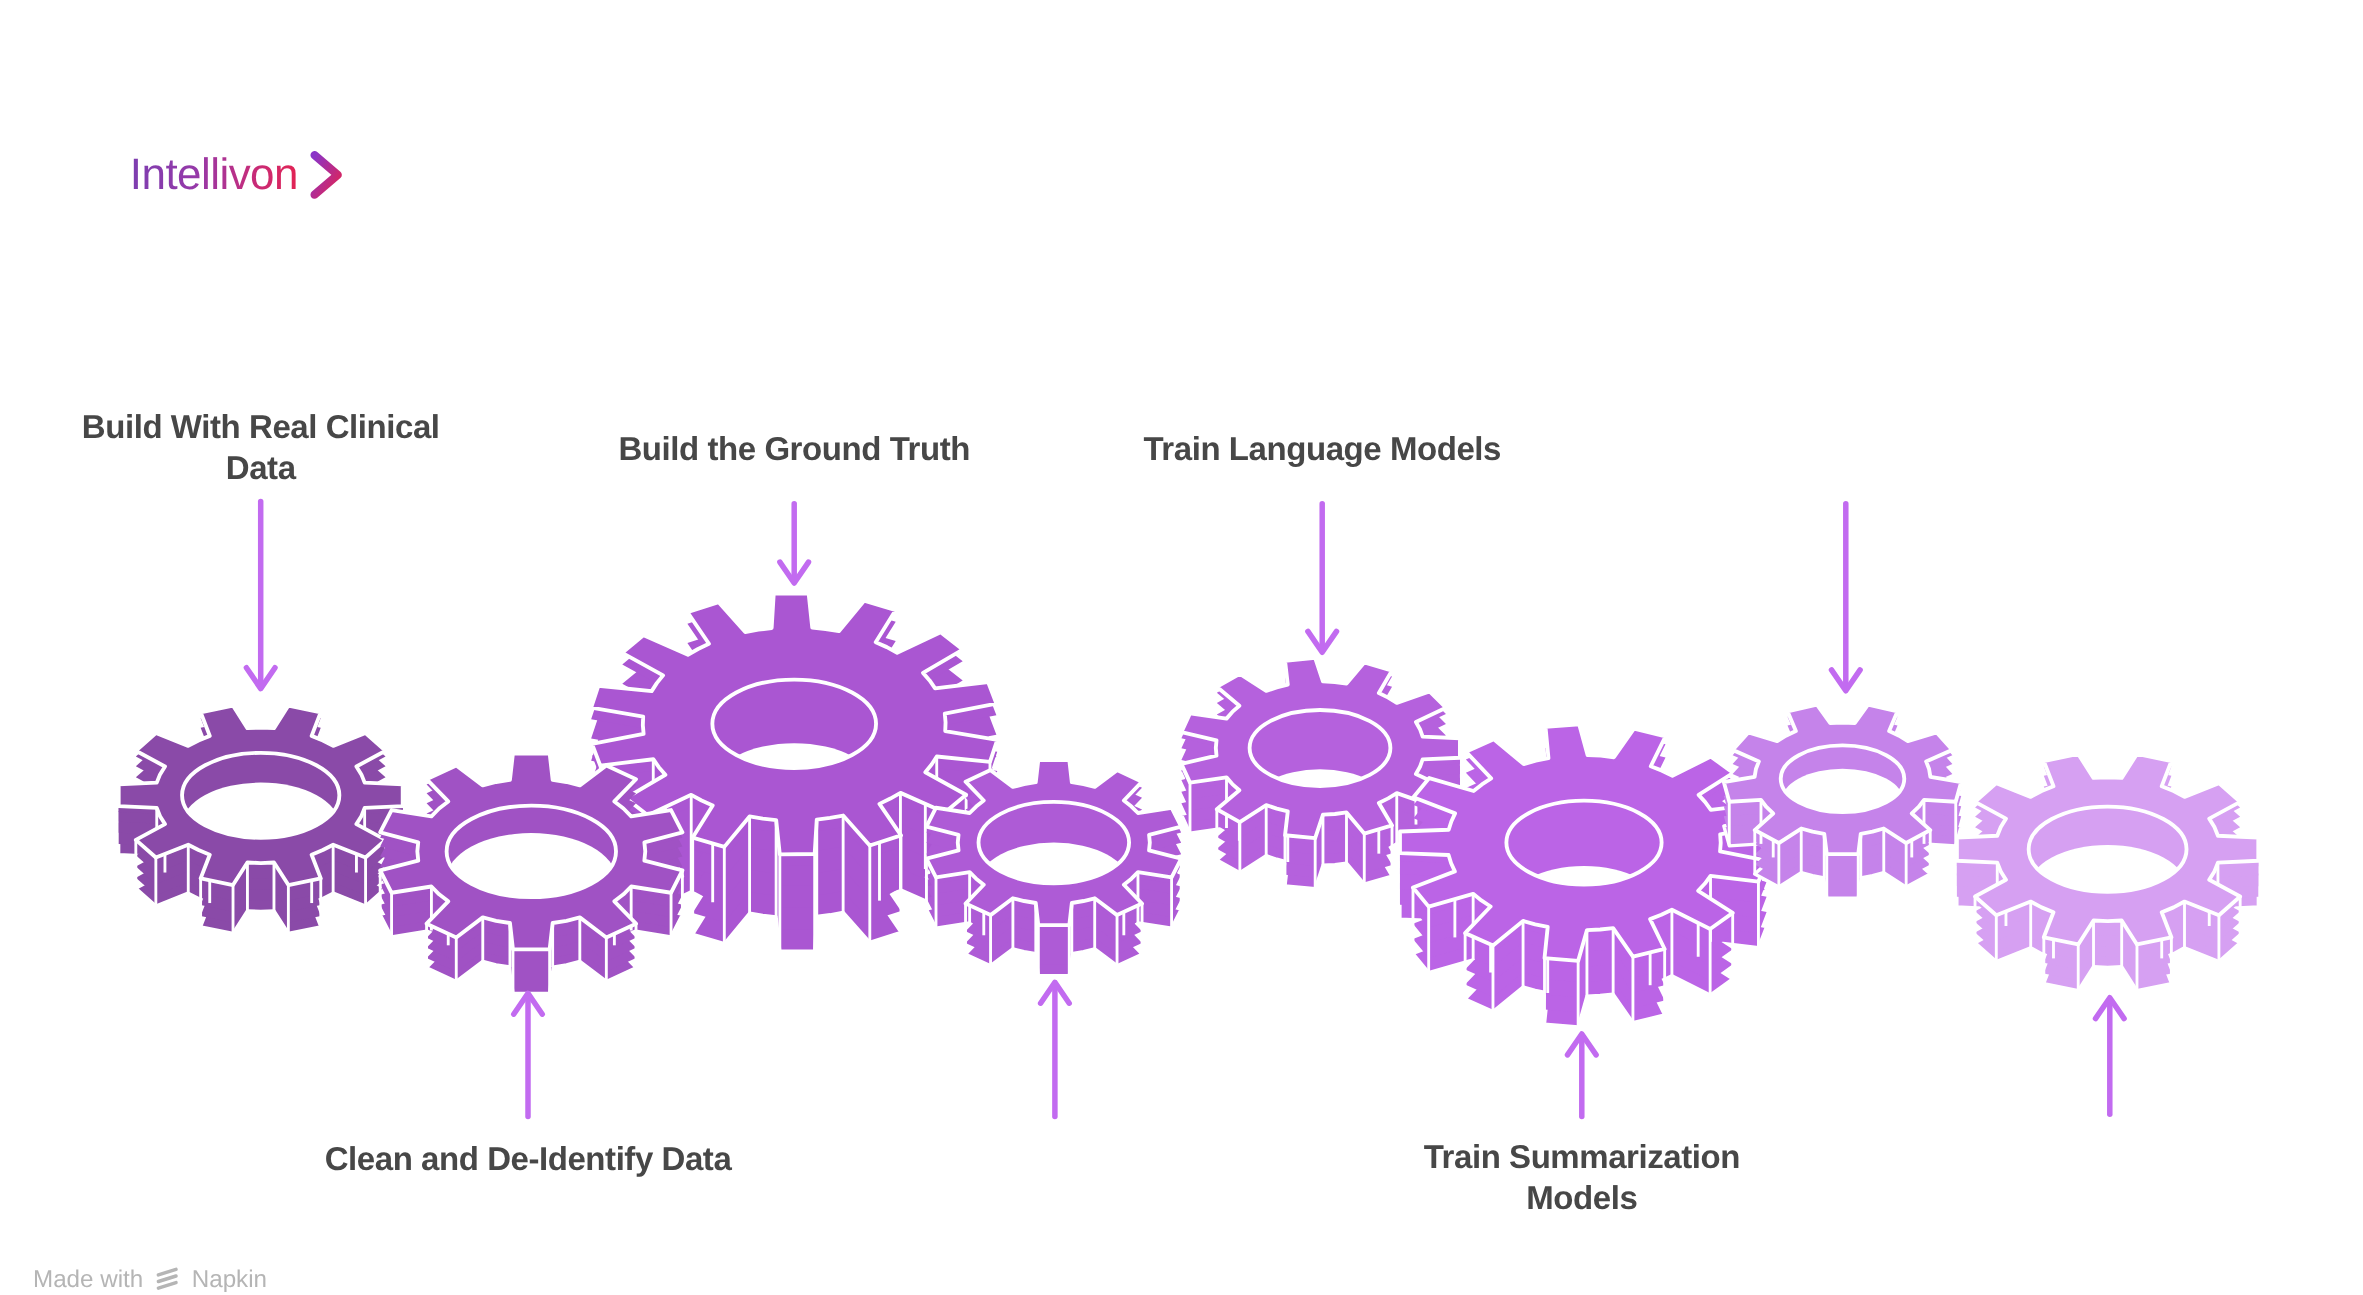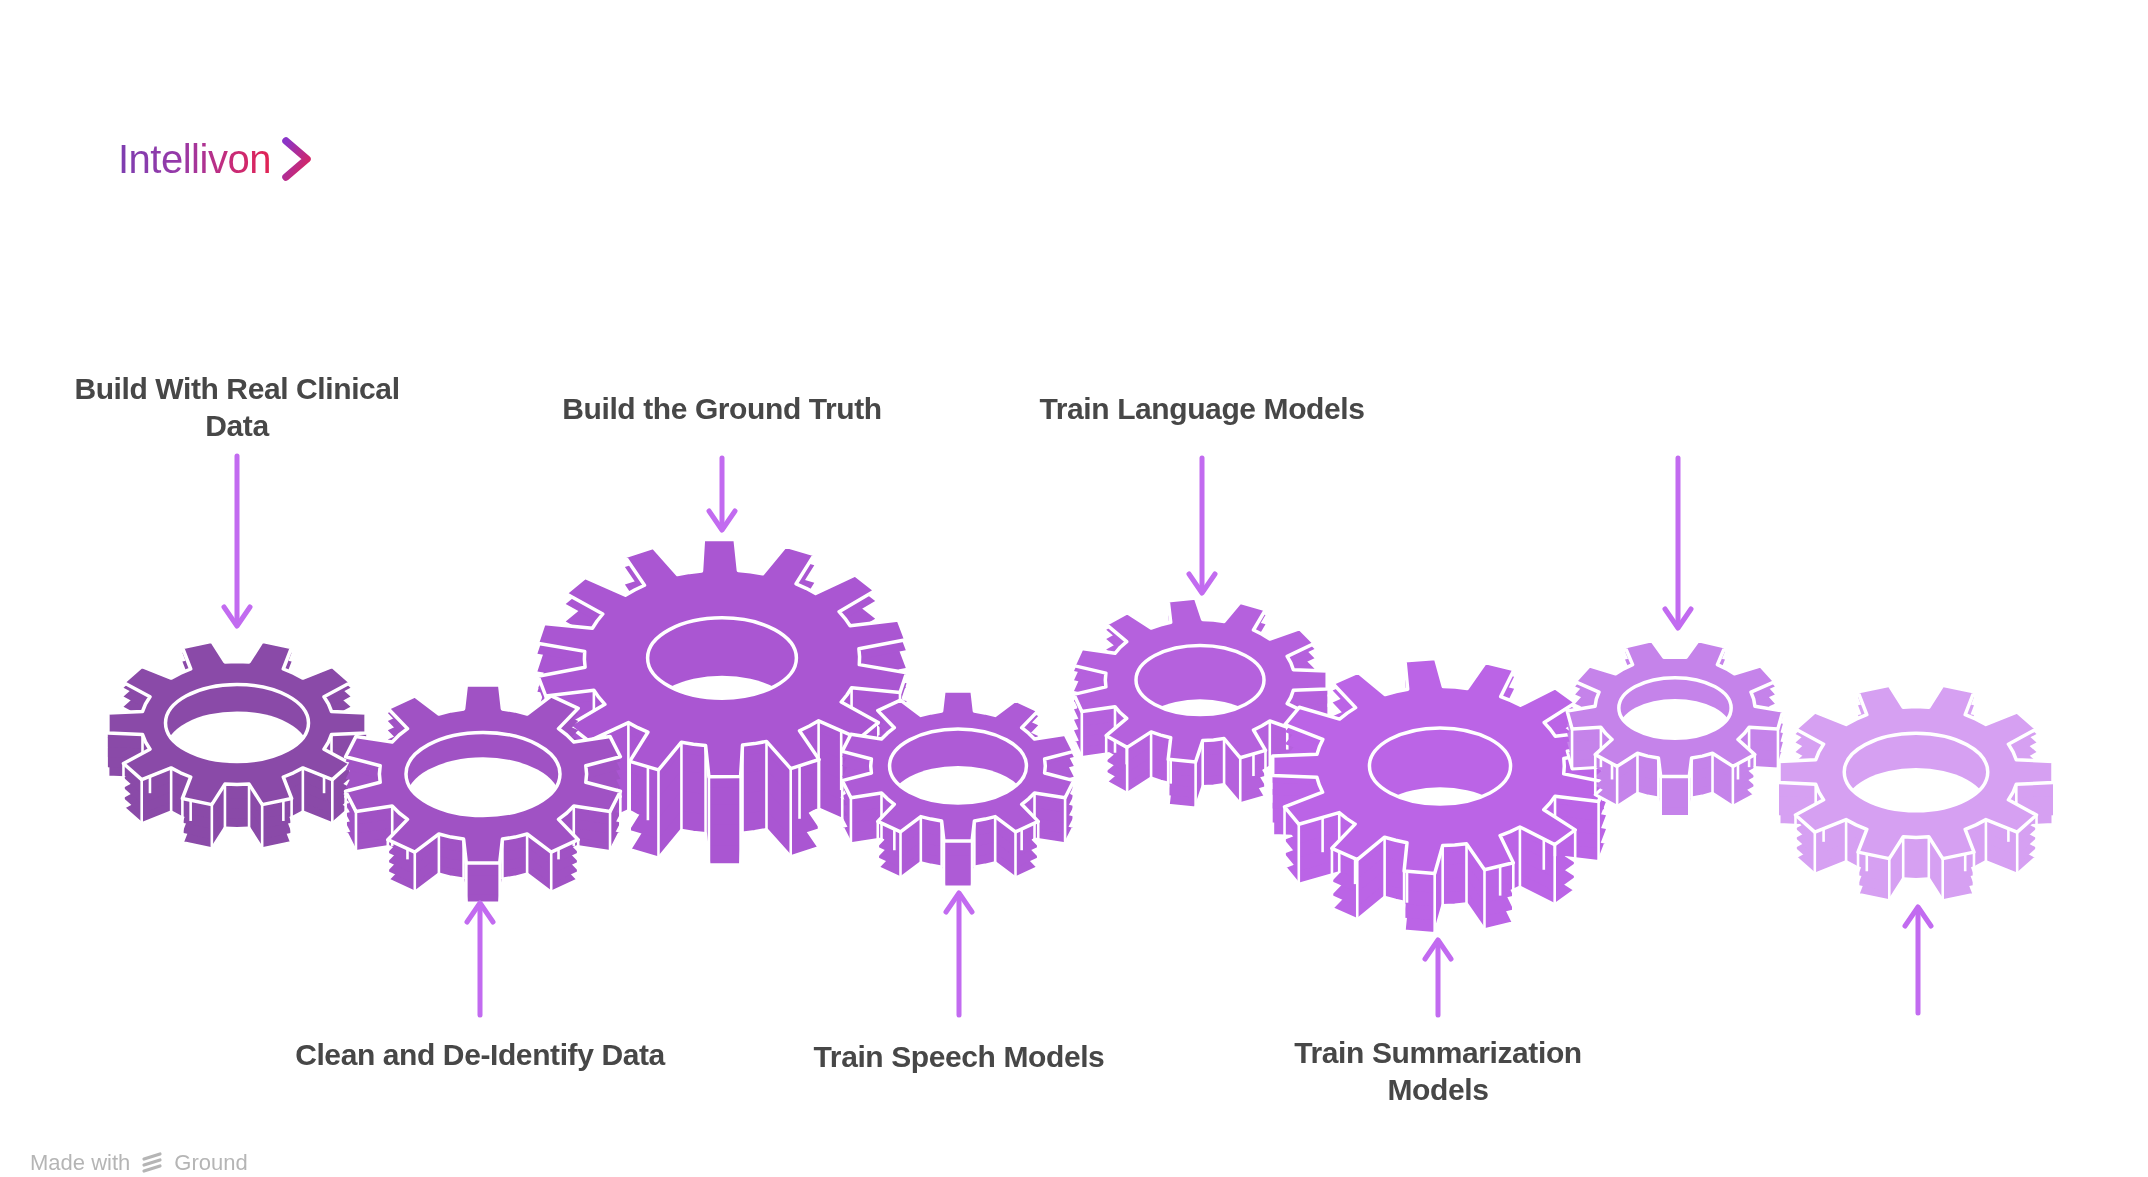--- a/index.html
+++ b/index.html
@@ -351,28 +351,27 @@
         </linearGradient>
       </defs>
       <polyline points="5,5 26,23 5,41" fill="none" stroke="url(#lgchev)" stroke-width="7.5" stroke-linecap="round" stroke-linejoin="round"></polyline>
     </svg>
   </div>
 
   <div class="step-label" style="left:237px;top:342px">Build With Real Clinical
 Data</div>
   <div class="step-label" style="left:722px;top:362px">Build the Ground Truth</div>
   <div class="step-label" style="left:480px;top:1008px">Clean and De-Identify Data</div>
-  <div class="step-label" style="left:959px;top:1010px">Train Speech Models</div>
   <div class="step-label" style="left:1438px;top:1006px">Train Summarization
 Models</div>
   <div class="step-label" style="left:1202px;top:362px">Train Language Models</div>
 
   <div class="footer">
     <span>Made with</span>
     <svg width="26" height="26" viewBox="0 0 26 26">
       <line x1="5" y1="9" x2="21" y2="4" stroke="#b5b5b5" stroke-width="3.2" stroke-linecap="round"></line>
       <line x1="5" y1="15" x2="21" y2="10" stroke="#b5b5b5" stroke-width="3.2" stroke-linecap="round"></line>
       <line x1="5" y1="21" x2="21" y2="16" stroke="#b5b5b5" stroke-width="3.2" stroke-linecap="round"></line>
     </svg>
-    <span>Ground</span>
+    <span>Napkin</span>
   </div>
 
 </div>
 
 </body></html>

